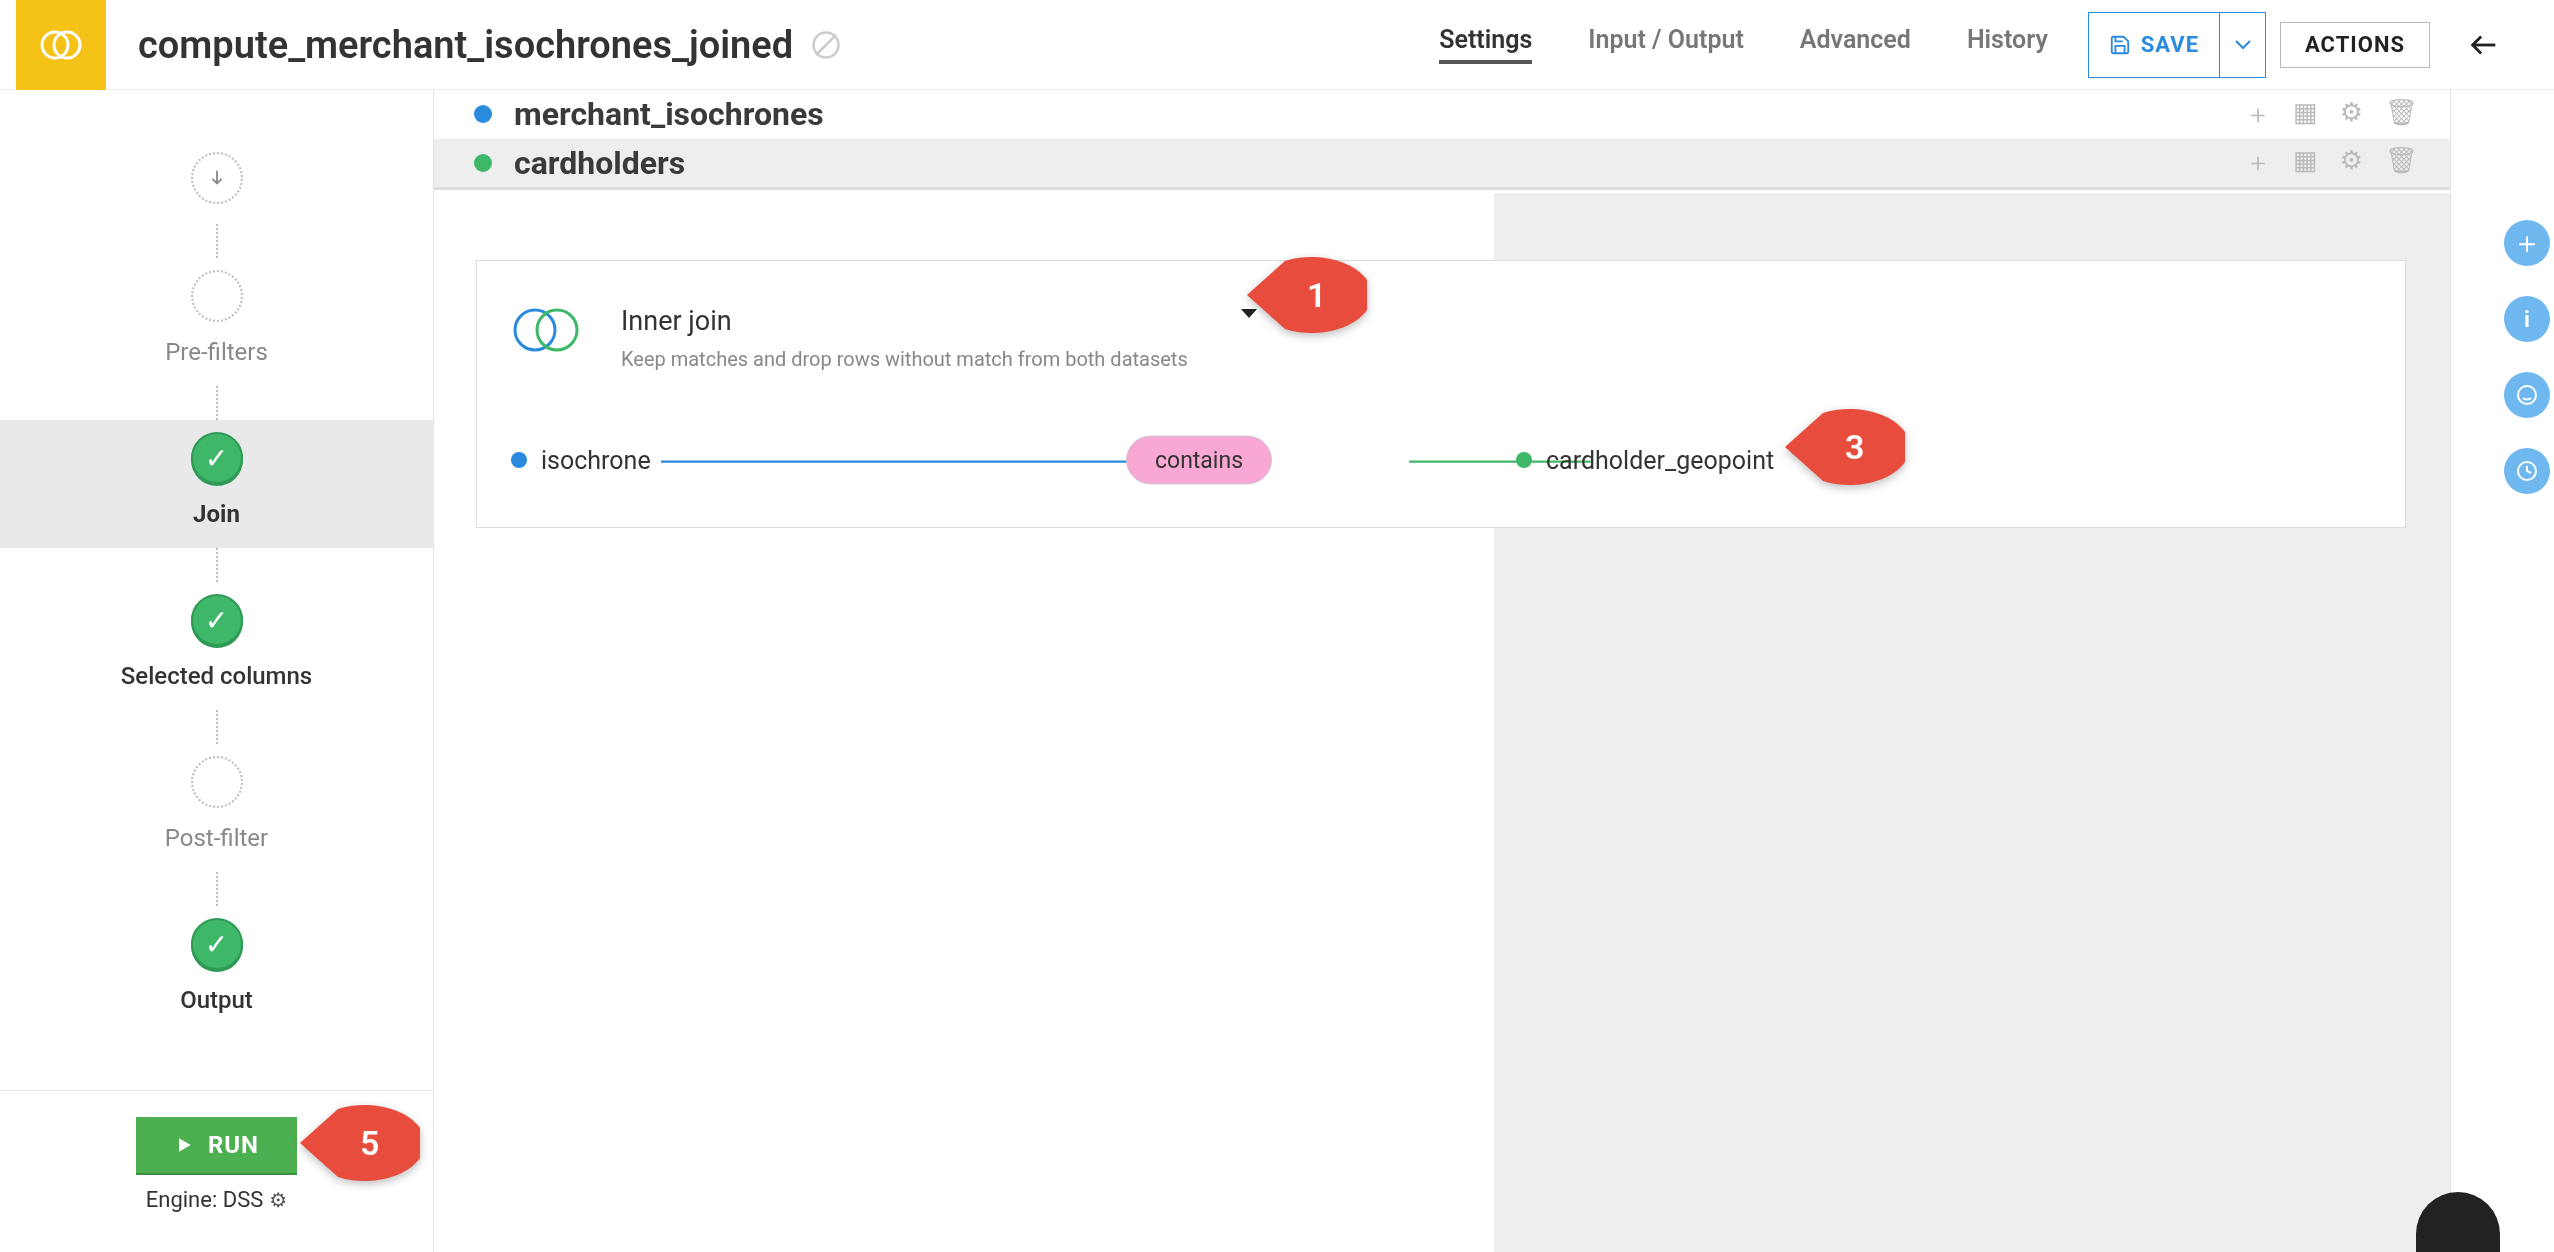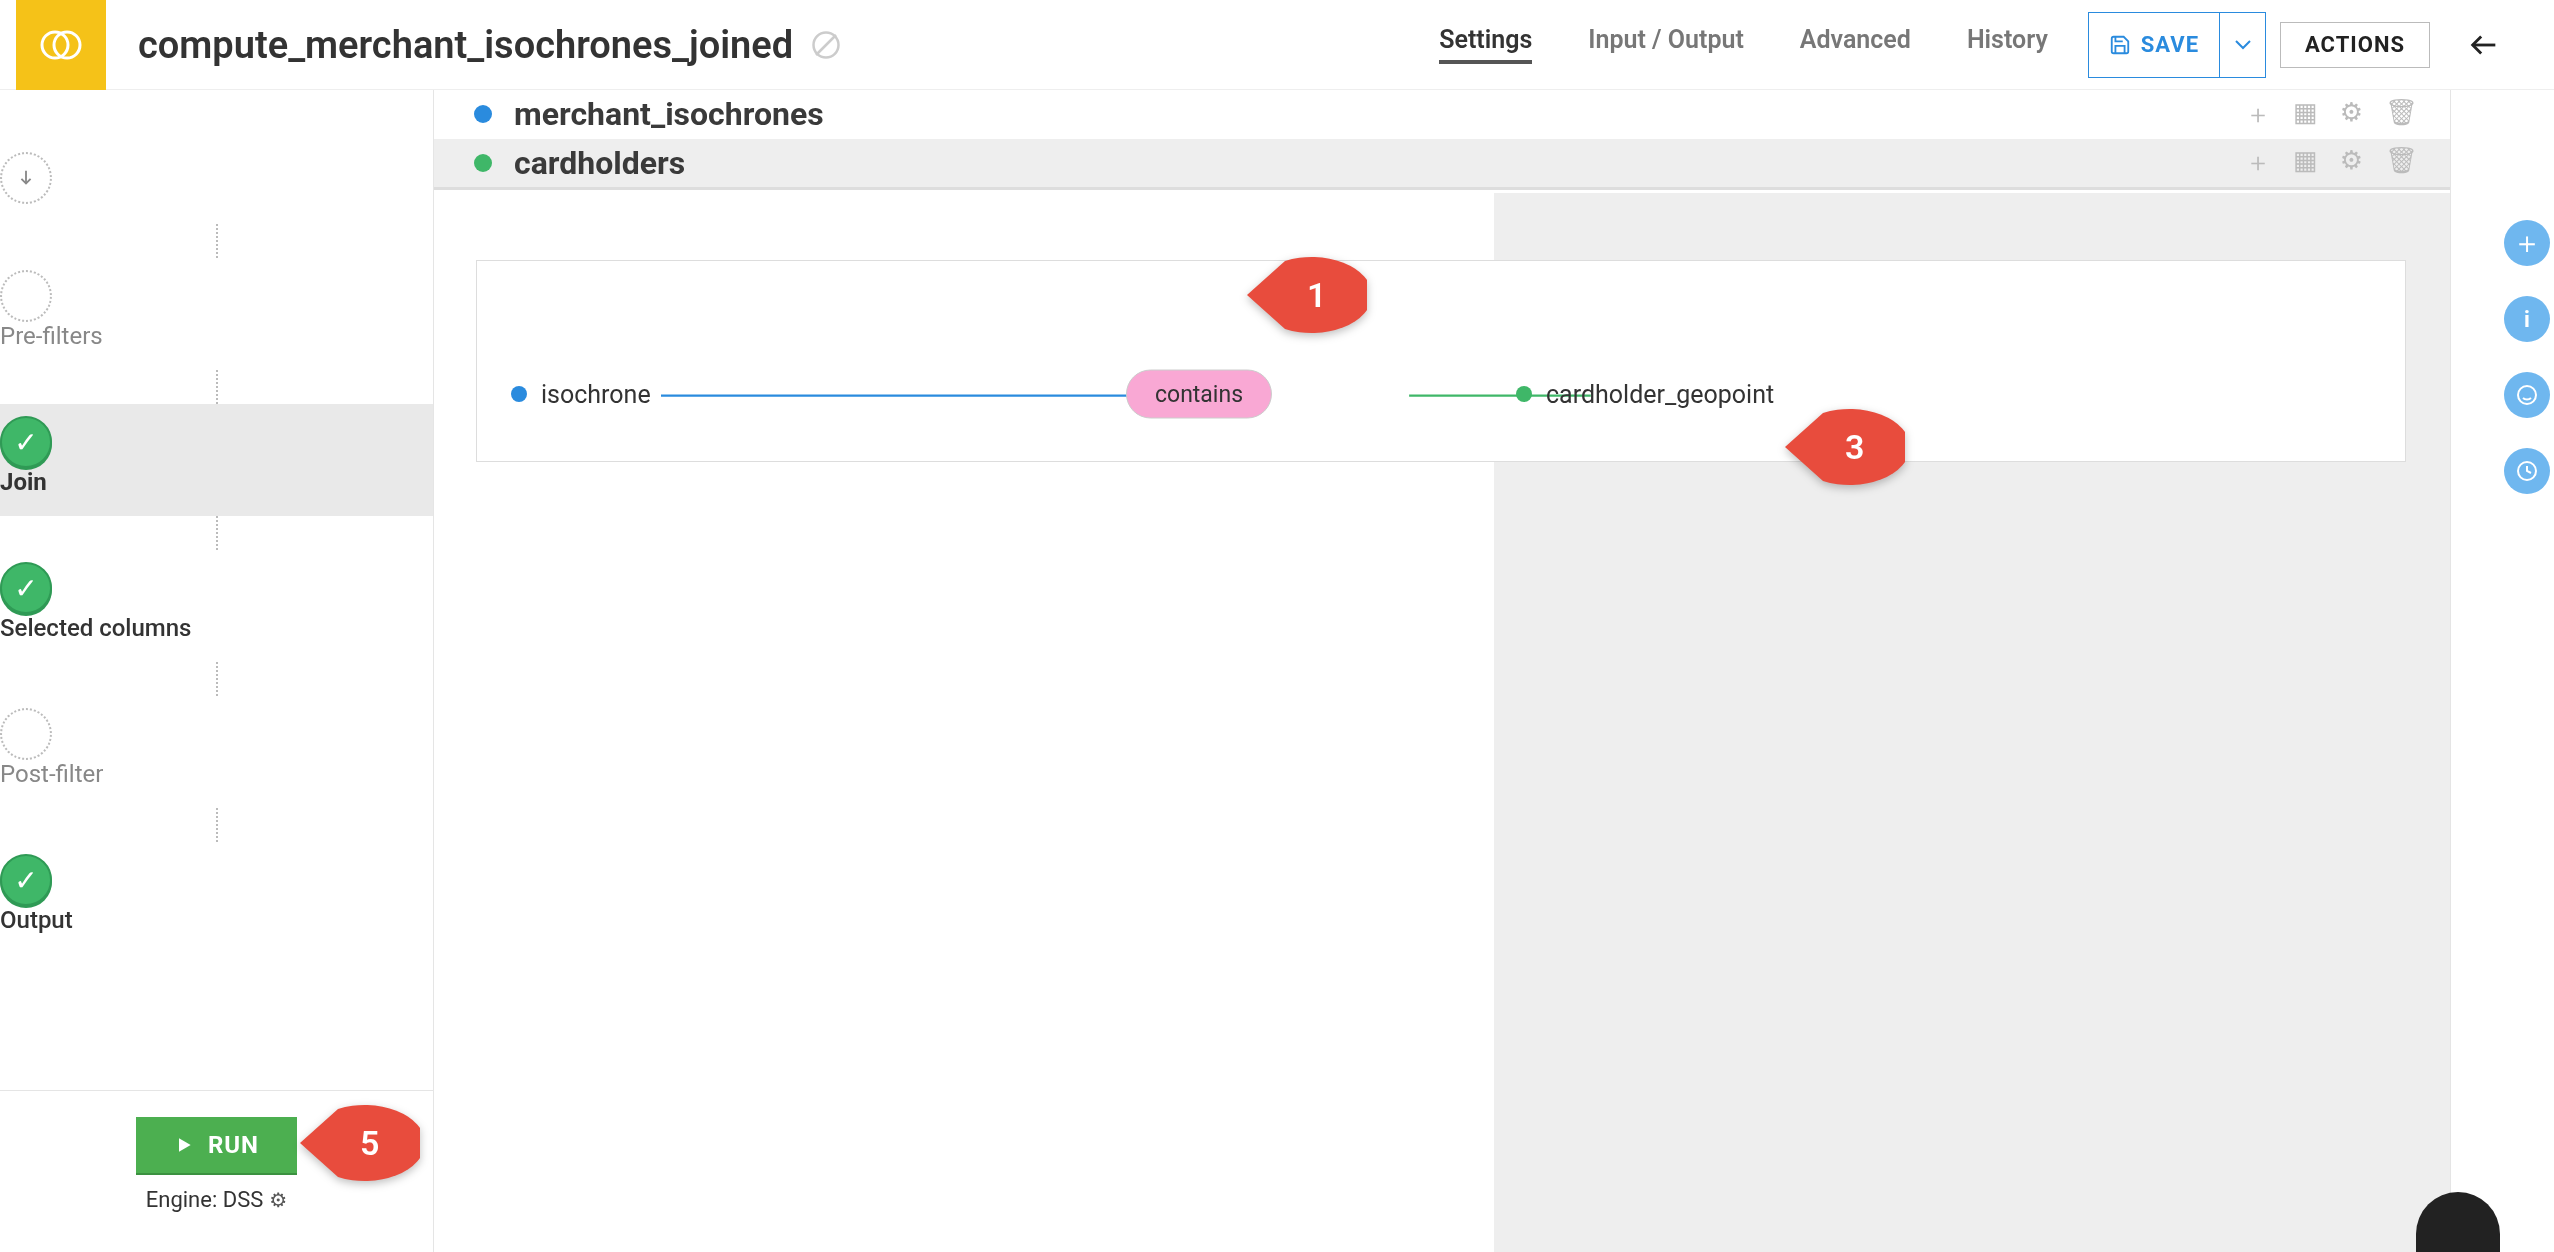--- a/index.html
+++ b/index.html
@@ -21,21 +21,21 @@
   .save-drop { width:46px; height:100%; border-left:1px solid #2a8bde; display:flex; align-items:center; justify-content:center; cursor:pointer; }
   .actions-btn { border:1px solid #bbb; height:46px; padding:0 24px; font-size:22px; font-weight:700; letter-spacing:1px; display:flex; align-items:center; cursor:pointer; }
   .back-arrow { width:60px; height:60px; display:flex; align-items:center; justify-content:center; margin-left:10px; cursor:pointer; }
 
   
   .body { display:flex; height:calc(100% - 90px); }
 
   
   .steps-col { width:434px; position:relative; display:flex; flex-direction:column; border-right:1px solid #e5e5e5; }
   .steps { flex:1; position:relative; padding-top:50px; }
-  .step { display:flex; flex-direction:column; padding:12px 0 20px; position:relative;}
+  .step { display:flex; flex-direction:column; align-items:center; gap:16px; padding:12px 0 20px; position:relative;}
   .step .label { font-size:24px; color:#888; font-weight:400; }
   .step.active { background:#e9e9e9; }
   .step.active .label { color:#333; font-weight:700; }
   .step.done .label { color:#333; font-weight:500; }
   .circle { width:52px; height:52px; border-radius:50%; border:2px dotted #bbb; background:#fff; display:flex; align-items:center; justify-content:center; }
   .circle.check { background:#3fb768; border:2px solid #2f9a55; box-shadow:0 2px 0 #2f9a55; color:#fff; font-size:28px; }
   .circle.small-arrow svg { width:22px; height:22px; stroke:#888; }
   .connector { width:0; height:54px; border-left:2px dotted #bbb; margin:0 auto; }
   .connector.short { height:34px; }
   .run-box { padding:26px 0 40px; border-top:1px solid #e5e5e5; display:flex; flex-direction:column; align-items:center; gap:14px; position:relative; }
@@ -235,20 +235,37 @@
         <div class="ds-actions">
           <span>＋</span>
           <span>▦</span>
           <span>⚙</span>
           <span>🗑</span>
         </div>
       </div>
     </div>
 
     <div class="join-card">
+      <div class="join-head">
+        <div class="venn">
+          <svg width="70" height="50" viewBox="0 0 70 50">
+            <circle cx="24" cy="25" r="20" fill="none" stroke="#2a8bde" stroke-width="3"></circle>
+            <circle cx="46" cy="25" r="20" fill="none" stroke="#3fb768" stroke-width="3"></circle>
+          </svg>
+        </div>
+        <div class="txt">
+          <div class="t1">Inner join</div>
+          <div class="t2">Keep matches and drop rows without match from both datasets</div>
+        </div>
+        <div class="join-type-toggle" style="left:728px; right:auto;">
+          <svg viewBox="0 0 20 14">
+              <polygon points="2,3 18,3 10,12" fill="#222"></polygon>
+            </svg>
+        </div>
+      </div>
 
       <div class="cond-row">
         <div class="cond-left">
           <div class="dot"></div>
           <span>isochrone</span>
         </div>
 
         <svg class="cond-svg" viewBox="0 0 1600 46" preserveAspectRatio="none" style="left:150px; width:calc(100% - 150px);">
           <line x1="0" y1="23" x2="540" y2="23" stroke="#2a8bde" stroke-width="2"></line>
           <line x1="700" y1="23" x2="870" y2="23" stroke="#3fb768" stroke-width="2"></line>

